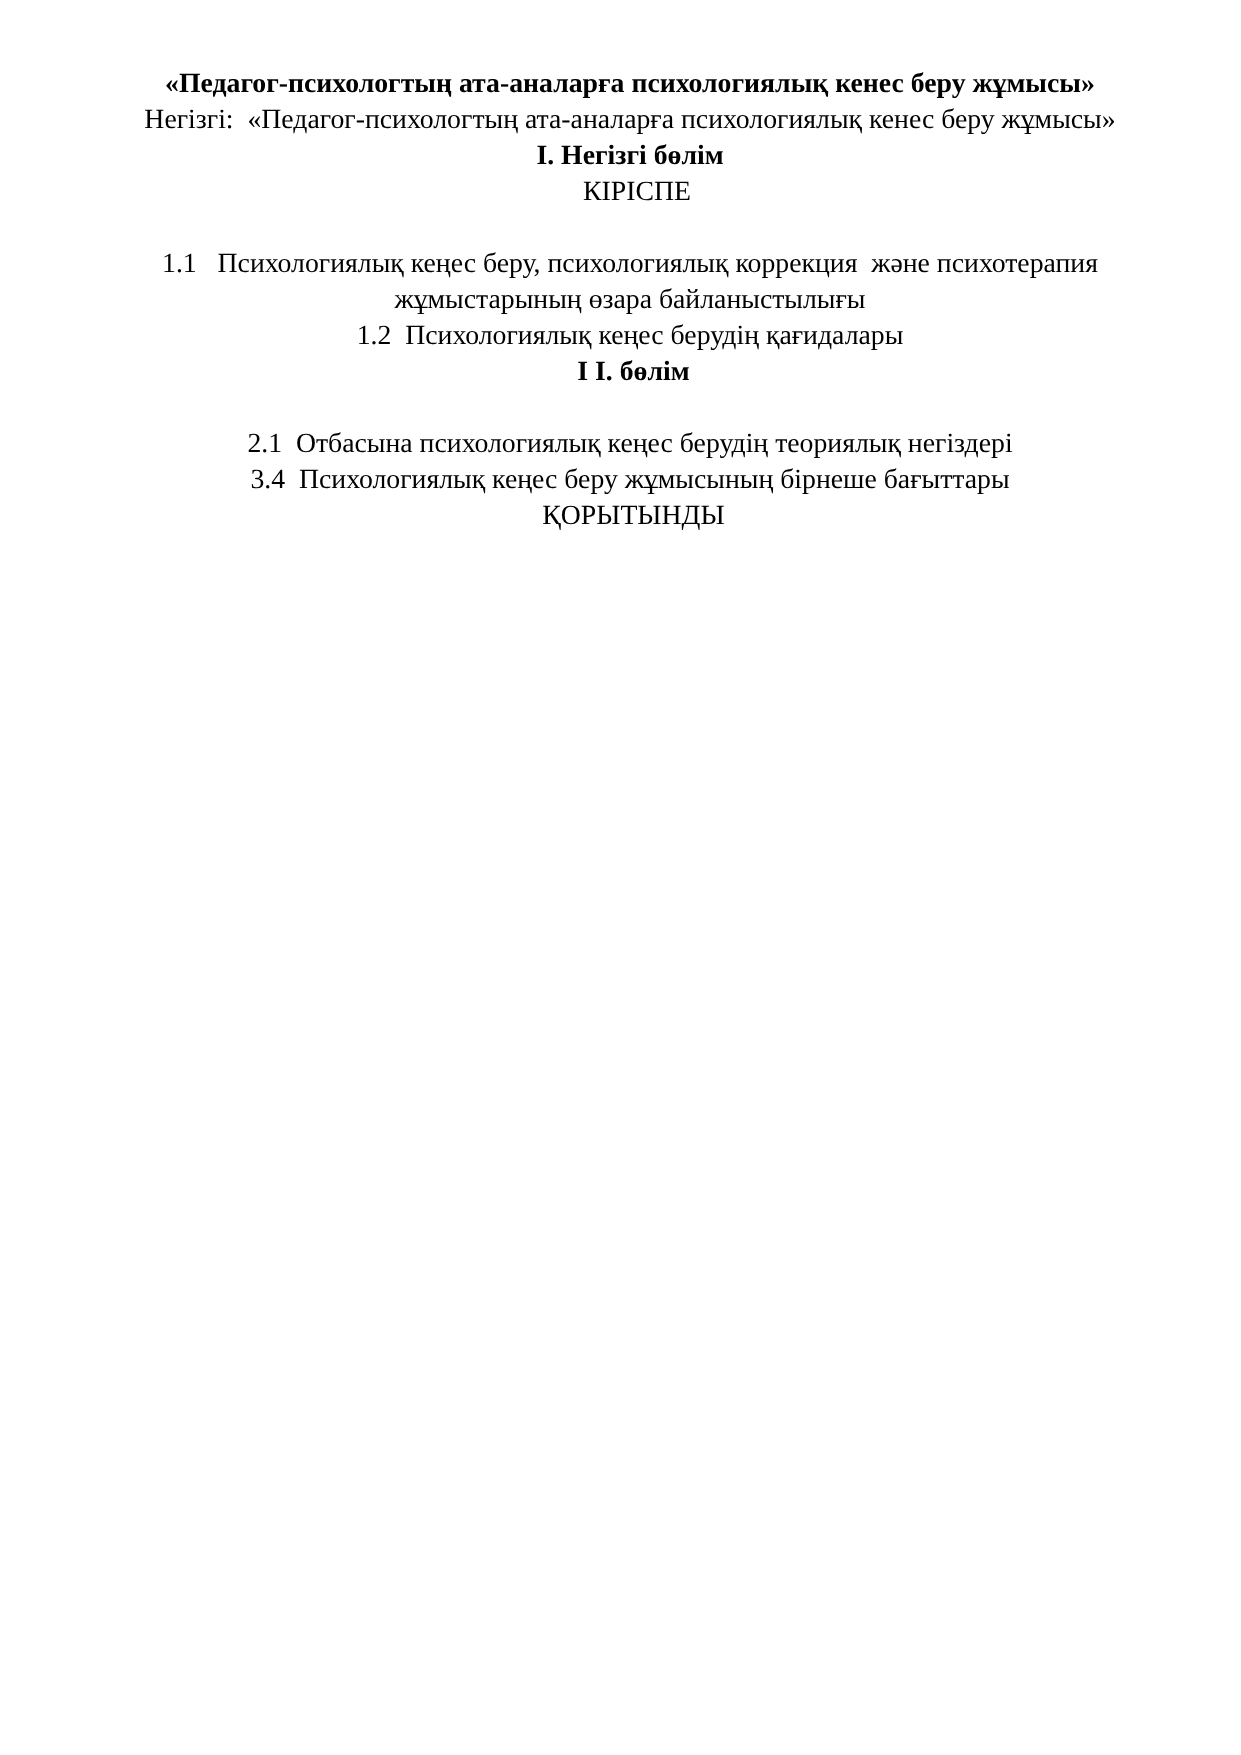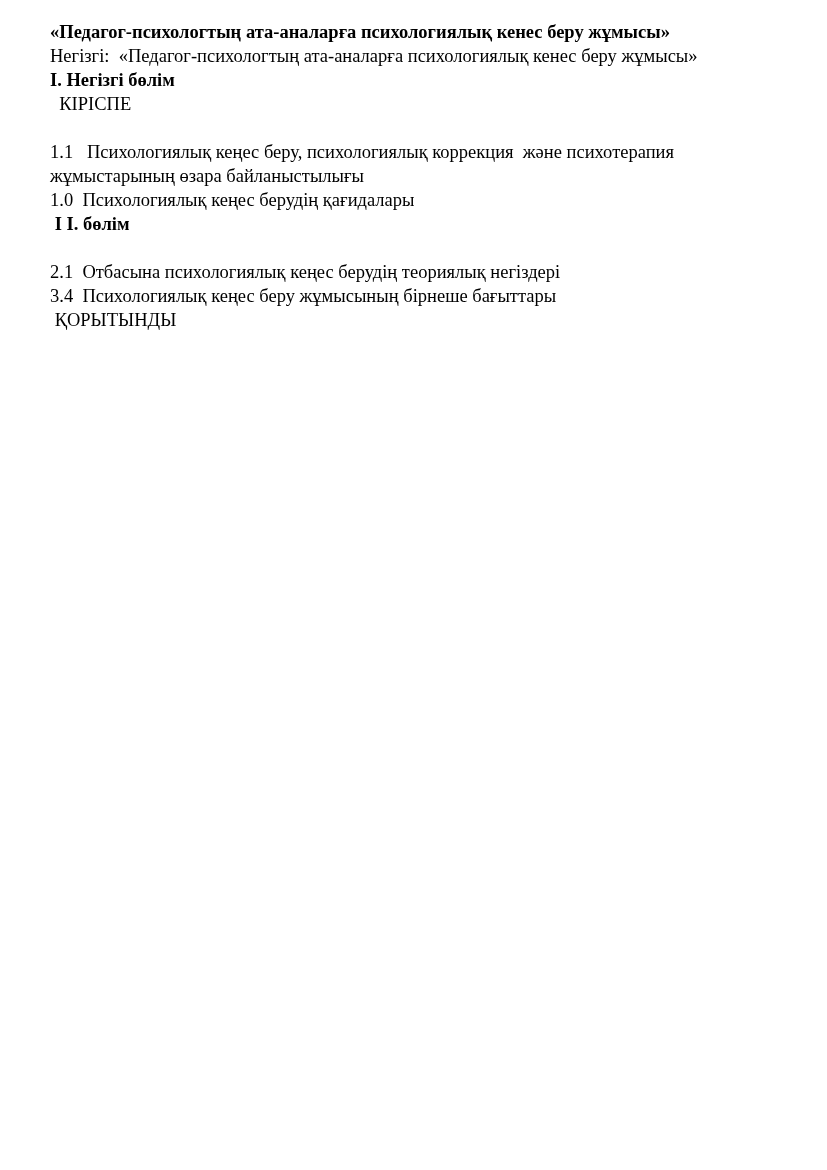--- a/index.html
+++ b/index.html
@@ -11,22 +11,23 @@
       width: 827px;
       height: 1170px;
       position: relative;
       overflow: hidden;
       font-family: "Liberation Serif", serif;
       color: #000000;
     }
     .page {
       position: absolute;
       left: 50px;
-      top: 20px;
+      top: 44px;
       width: 740px;
+      text-align: center;
     }
     .line {
       font-size: 18.5px;
       line-height: 24px;
       height: 24px;
       white-space: pre;
     }
     .bold { font-weight: bold; }
     .blank { height: 24px; }
   </style>
@@ -34,19 +35,19 @@
 <body>
 
 <div class="page">
   <div class="line bold">«Педагог-психологтың ата-аналарға психологиялық кенес беру жұмысы»</div>
   <div class="line">Негізгі:  «Педагог-психологтың ата-аналарға психологиялық кенес беру жұмысы»</div>
   <div class="line bold">I. Негізгі бөлім</div>
   <div class="line">  КІРІСПЕ</div>
   <div class="blank"></div>
   <div class="line">1.1   Психологиялық кеңес беру, психологиялық коррекция  және психотерапия</div>
   <div class="line">жұмыстарының өзара байланыстылығы</div>
-  <div class="line">1.0  Психологиялық кеңес берудің қағидалары</div>
+  <div class="line">1.2  Психологиялық кеңес берудің қағидалары</div>
   <div class="line bold"> I I. бөлім</div>
   <div class="blank"></div>
   <div class="line">2.1  Отбасына психологиялық кеңес берудің теориялық негіздері</div>
   <div class="line">3.4  Психологиялық кеңес беру жұмысының бірнеше бағыттары</div>
   <div class="line"> ҚОРЫТЫНДЫ</div>
 </div>
 
 </body></html>

